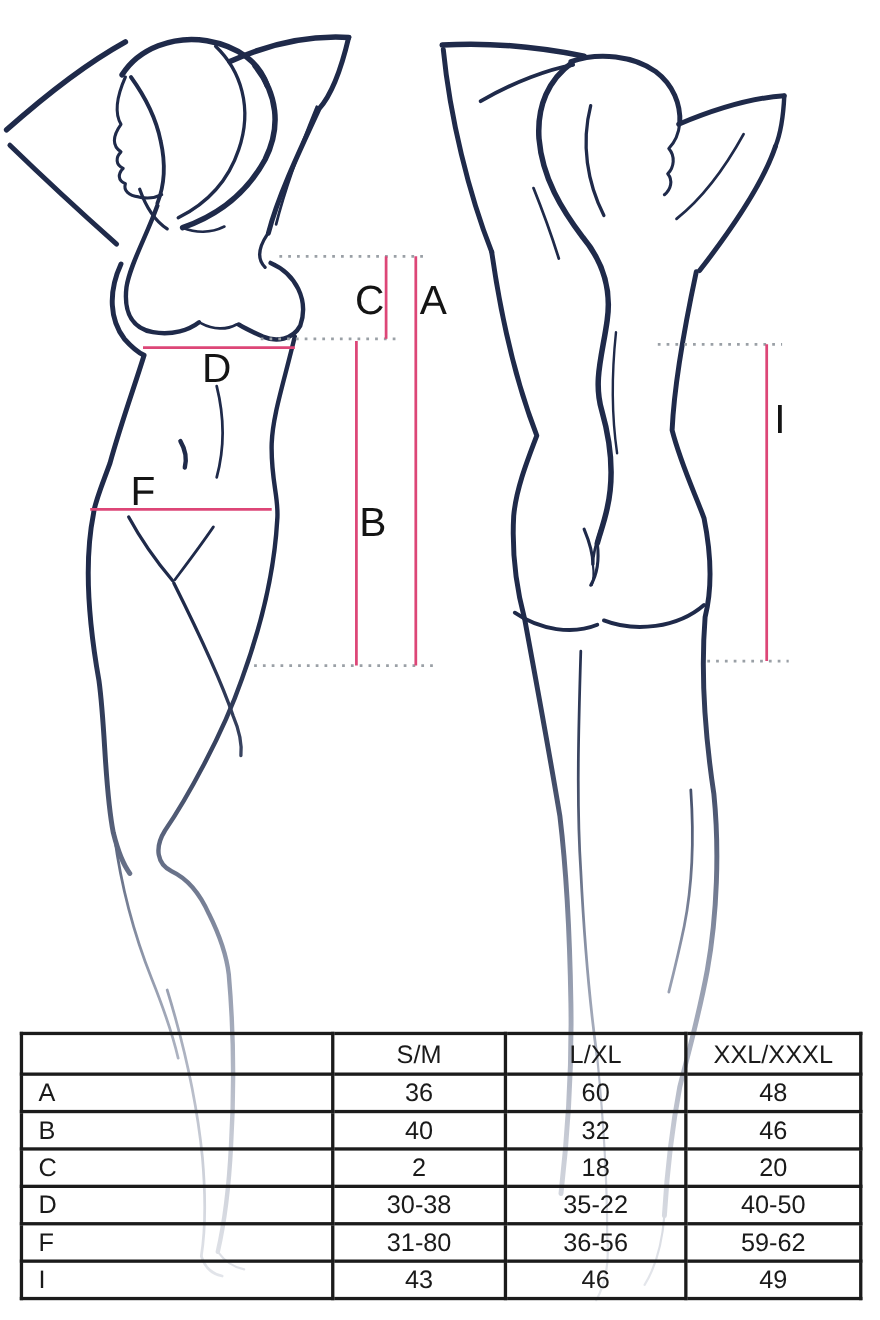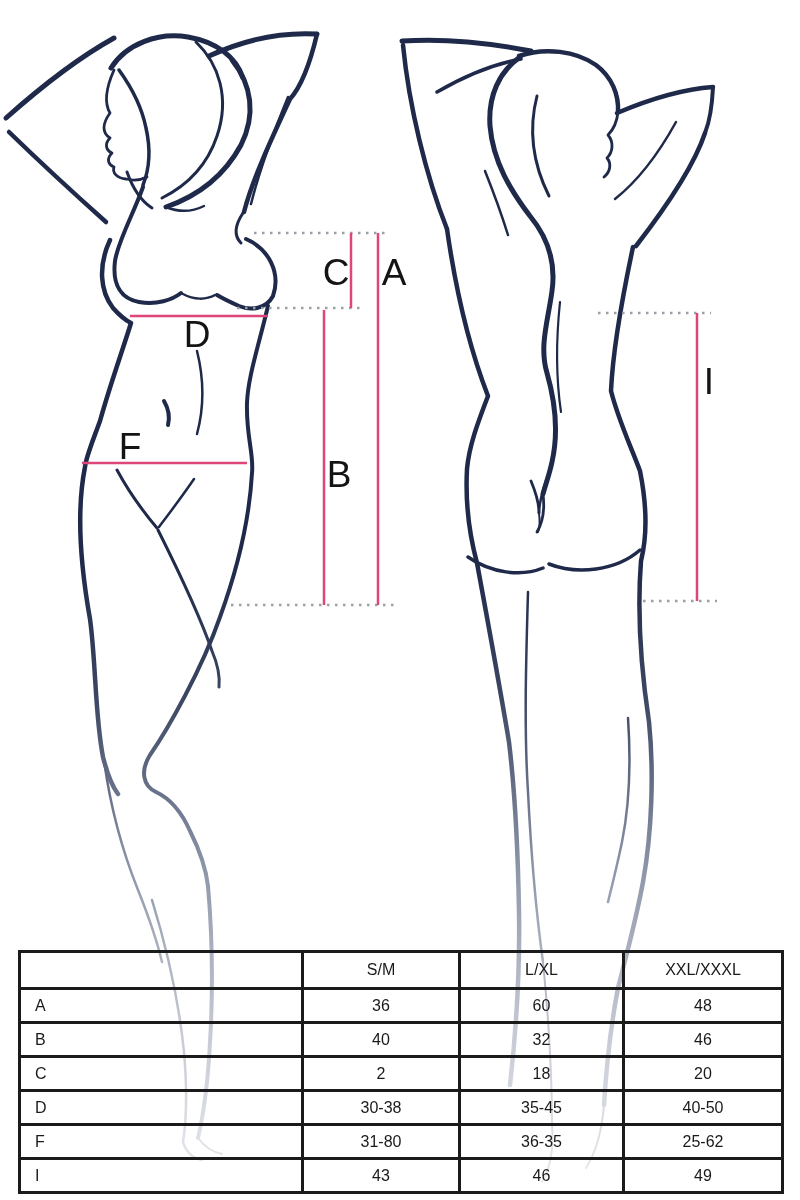--- a/index.html
+++ b/index.html
@@ -8,23 +8,22 @@
     overflow:hidden;font-family:"Liberation Sans",sans-serif;
   }
   .stage svg{position:absolute;left:0;top:0;}
   .fig-label{
     font-family:"Liberation Sans",sans-serif;
     font-size:37px;fill:#141414;
   }
   #size-table{
     position:absolute;left:18px;top:938px;width:763px;
     border-collapse:collapse;table-layout:fixed;
-    font-family:"Liberation Sans",sans-serif;font-size:16px;color:#1a1a1a;
+    font-family:"Liberation Sans",sans-serif;font-size:23px;color:#1a1a1a;
     background:transparent;
-    margin-top:12px;
   }
   #size-table td,#size-table th{
     border:3px solid #1b1b1b;font-weight:normal;
     text-align:center;vertical-align:middle;padding:0;background:transparent;
   }
   #size-table tr{height:34px;}
   #size-table thead tr{height:37px;}
   #size-table td:first-child,#size-table th:first-child{
     text-align:left;padding-left:14px;
   }
@@ -165,28 +164,28 @@
         </tr>
         <tr>
           <td>C</td>
           <td>2</td>
           <td>18</td>
           <td>20</td>
         </tr>
         <tr>
           <td>D</td>
           <td>30-38</td>
-          <td>35-45</td>
+          <td>35-22</td>
           <td>40-50</td>
         </tr>
         <tr>
           <td>F</td>
           <td>31-80</td>
-          <td>36-35</td>
-          <td>25-62</td>
+          <td>36-56</td>
+          <td>59-62</td>
         </tr>
         <tr>
           <td>I</td>
           <td>43</td>
           <td>46</td>
           <td>49</td>
         </tr>
       </tbody>
   </table>
 

